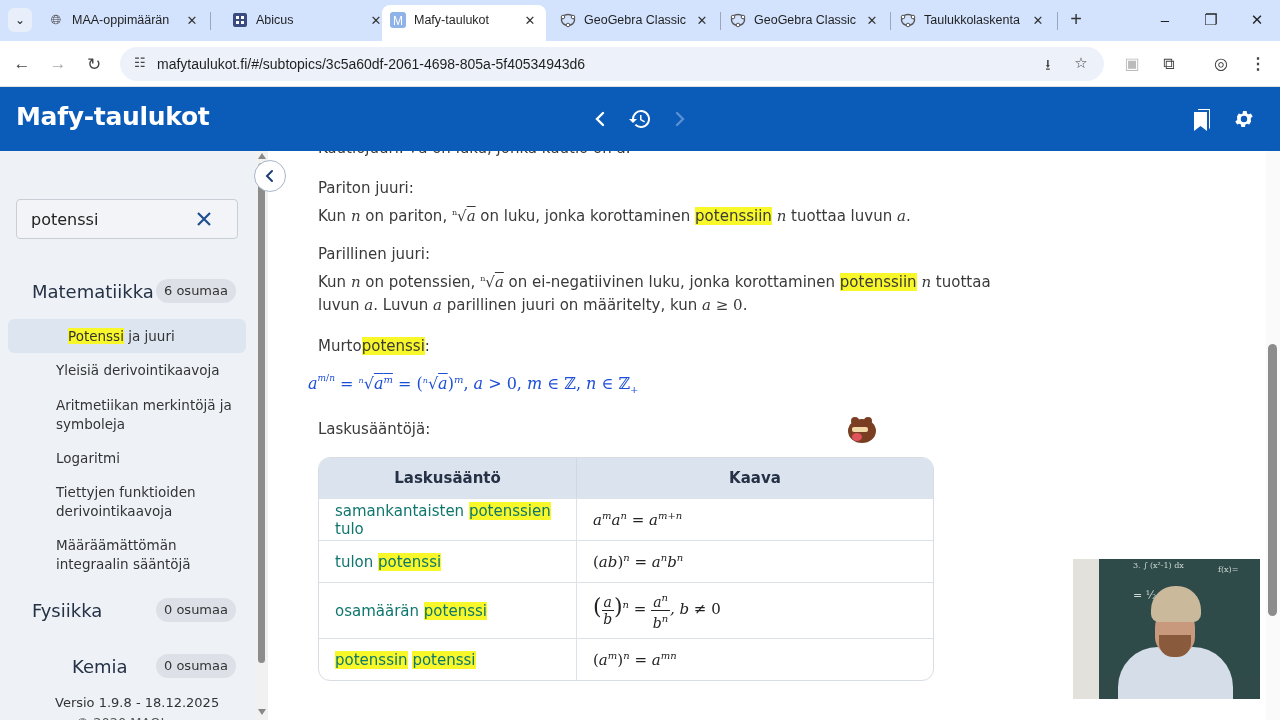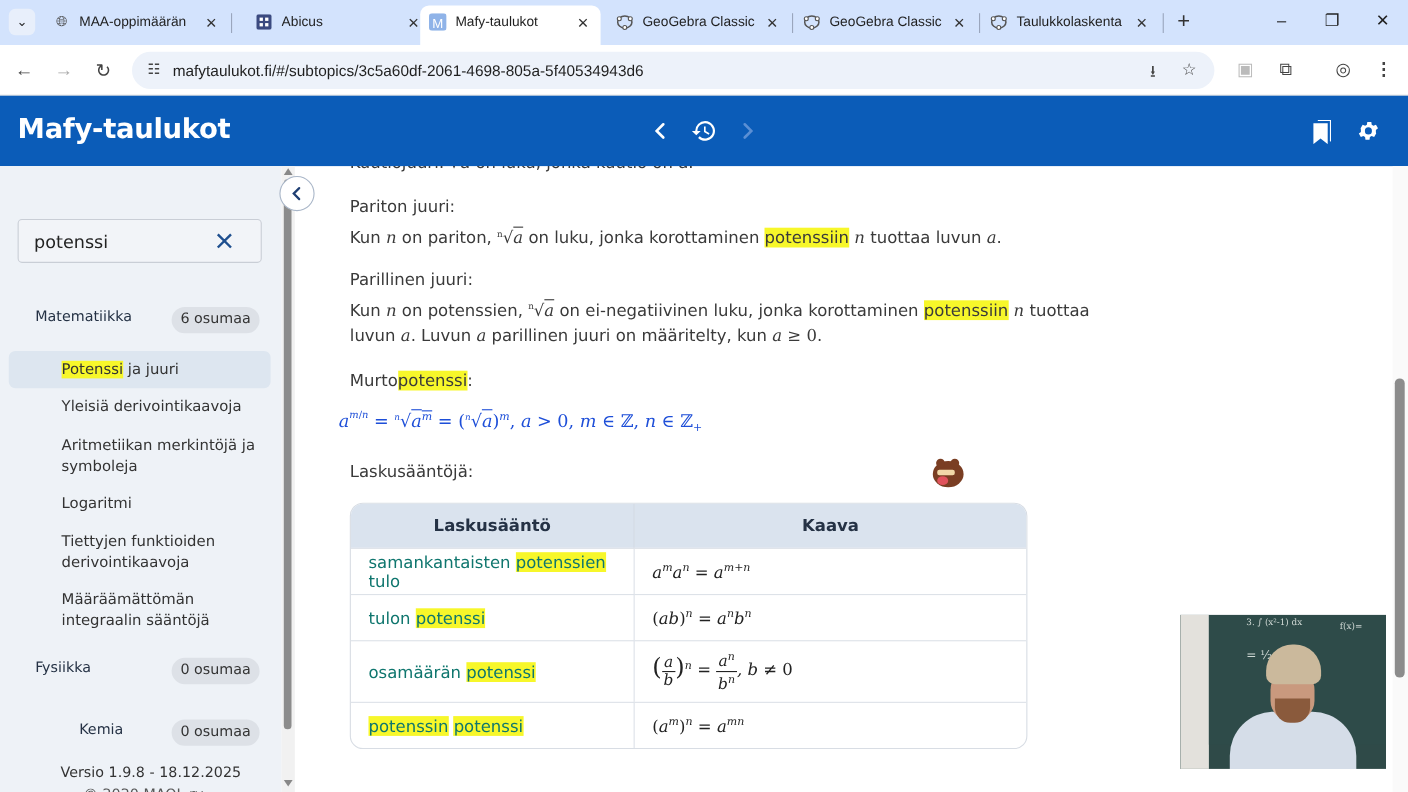--- a/index.html
+++ b/index.html
@@ -29,21 +29,21 @@
   
   .appbar { position: absolute; left: 0; top: 87px; width: 1280px; height: 64px; background: #0b5cb8; }
   .app-title { position: absolute; left: 16px; top: 15px; font-size: 25px; font-weight: bold; color: #fff; font-family: "DejaVu Sans", sans-serif; letter-spacing: -0.3px; }
   .hdr-ic { position: absolute; top: 20px; width: 24px; height: 24px; display:flex; align-items:center; justify-content:center; color: #fff; }
 
   
   .sidebar { position: absolute; left: 0; top: 151px; width: 256px; height: 569px; background: #eef2f7; overflow: hidden; }
   .search-box { position: absolute; left: 16px; top: 48px; width: 222px; height: 40px; border: 1px solid #c9ced6; border-radius: 4px; background: #f2f4f8; }
   .search-val { position: absolute; left: 14px; top: 10px; font-size: 16px; color: #222; font-family: "DejaVu Sans", sans-serif; }
   .search-clear { position: absolute; right: 22px; top: 8px; width: 22px; height: 22px; }
-  .sec-head { position: absolute; left: 32px; font-size: 13px; color: #253245; font-family: "DejaVu Sans", sans-serif; }
+  .sec-head { position: absolute; left: 32px; font-size: 18px; color: #253245; font-family: "DejaVu Sans", sans-serif; }
   .badge { position: absolute; left: 156px; height: 24px; padding: 0 8px; border-radius: 12px; background: #dde1e7; font-size: 13px; color: #333; line-height: 24px; font-family: "DejaVu Sans", sans-serif; }
   .sub-item { position: absolute; left: 56px; width: 180px; font-size: 13.5px; color: #333; line-height: 19px; font-family: "DejaVu Sans", sans-serif; }
   .sub-active-bg { position: absolute; left: 8px; top: 168px; width: 238px; height: 34px; background: #dde6f0; border-radius: 6px; }
   .hl { background: #f7f72a; }
   .version { position: absolute; left: 55px; top: 544px; font-size: 13px; color: #333; font-family: "DejaVu Sans", sans-serif; }
   .version2 { position: absolute; left: 76px; top: 564px; font-size: 13px; color: #555; font-family: "DejaVu Sans", sans-serif; }
   .sb-scroll { position: absolute; left: 256px; top: 151px; width: 12px; height: 569px; background: #f1f1f1; }
   .sb-thumb { position: absolute; left: 2px; top: 12px; width: 7px; height: 500px; background: #8c8c8c; border-radius: 4px; }
   .sb-up { position: absolute; left: 2px; top: 2px; width:0; height:0; border-left: 4px solid transparent; border-right: 4px solid transparent; border-bottom: 6px solid #888; }
   .sb-down { position: absolute; left: 2px; top: 558px; width:0; height:0; border-left: 4px solid transparent; border-right: 4px solid transparent; border-top: 6px solid #888; }
@@ -224,21 +224,21 @@
       <svg width="22" height="22">
           <path d="M5 5 L17 17 M17 5 L5 17" stroke="#1f4f8f" stroke-width="2.2"></path>
         </svg>
     </span>
   </div>
 
   <div class="sec-head" style="top:130px;">Matematiikka</div>
   <div class="badge" style="top:128px;">6 osumaa</div>
 
   <div class="sub-active-bg"></div>
-  <div class="sub-item" style="top:176px;">
+  <div class="sub-item" style="top:176px;margin-left:12px;">
     <span class="hl">Potenssi</span><span> ja juuri</span>
   </div>
   <div class="sub-item" style="top:210px;">Yleisiä derivointikaavoja</div>
   <div class="sub-item" style="top:245px;">Aritmetiikan merkintöjä ja symboleja</div>
   <div class="sub-item" style="top:298px;">Logaritmi</div>
   <div class="sub-item" style="top:385px;">Määräämättömän integraalin sääntöjä</div>
   <div class="sub-item" style="top:332px;">Tiettyjen funktioiden derivointikaavoja</div>
 
   <div class="sec-head" style="top:449px;">Fysiikka</div>
   <div class="badge" style="top:447px;">0 osumaa</div>

